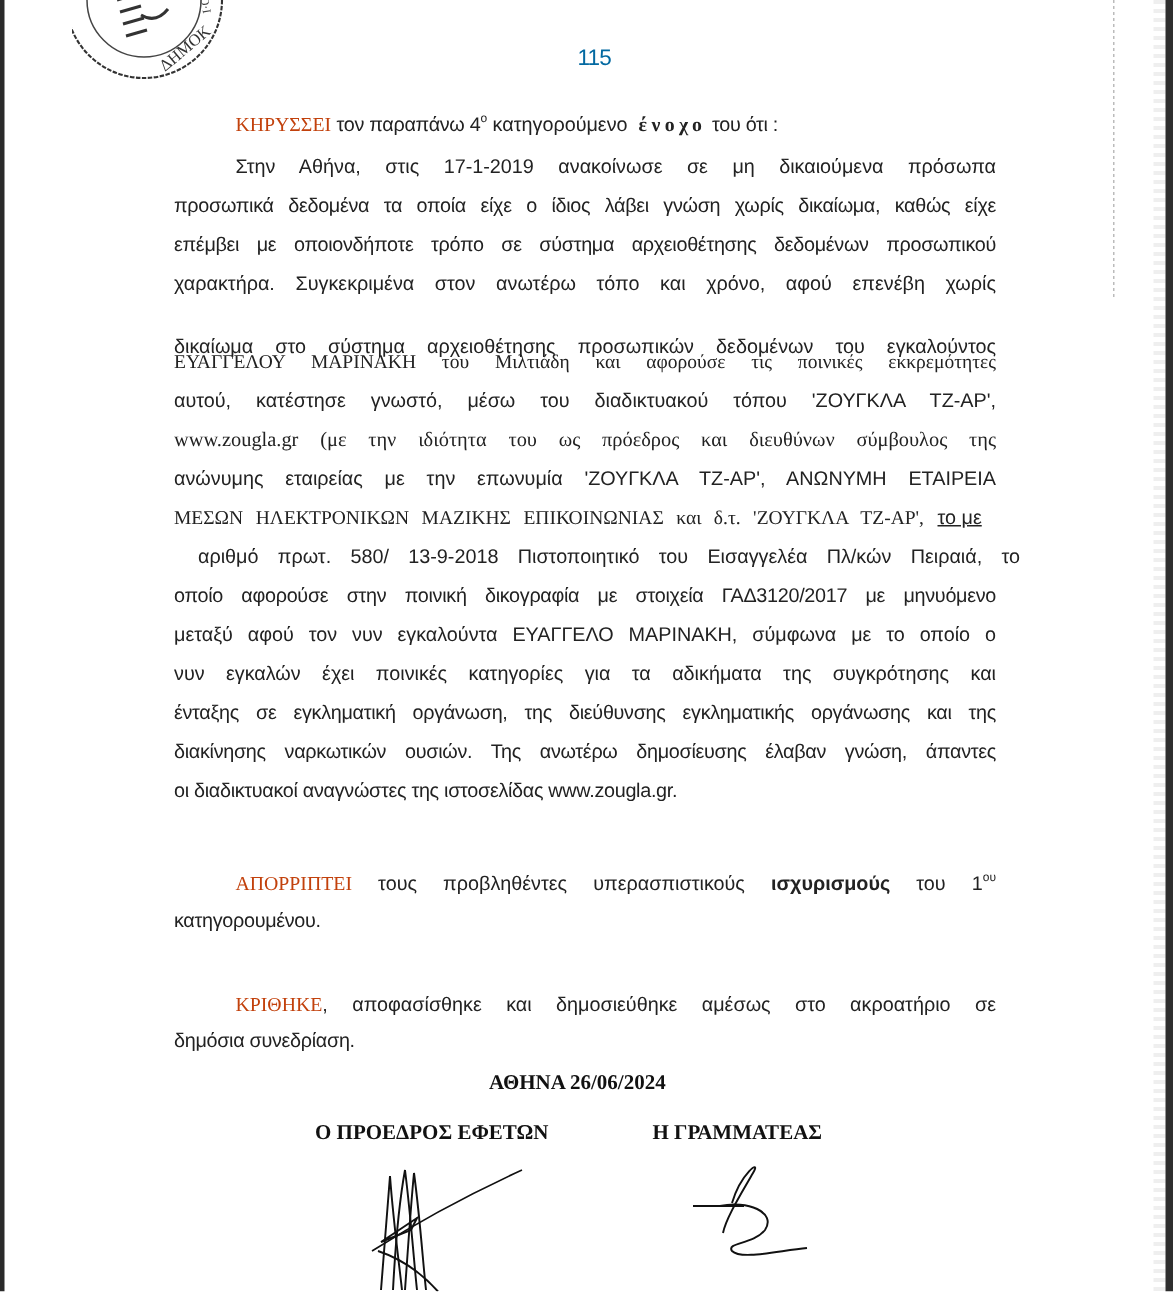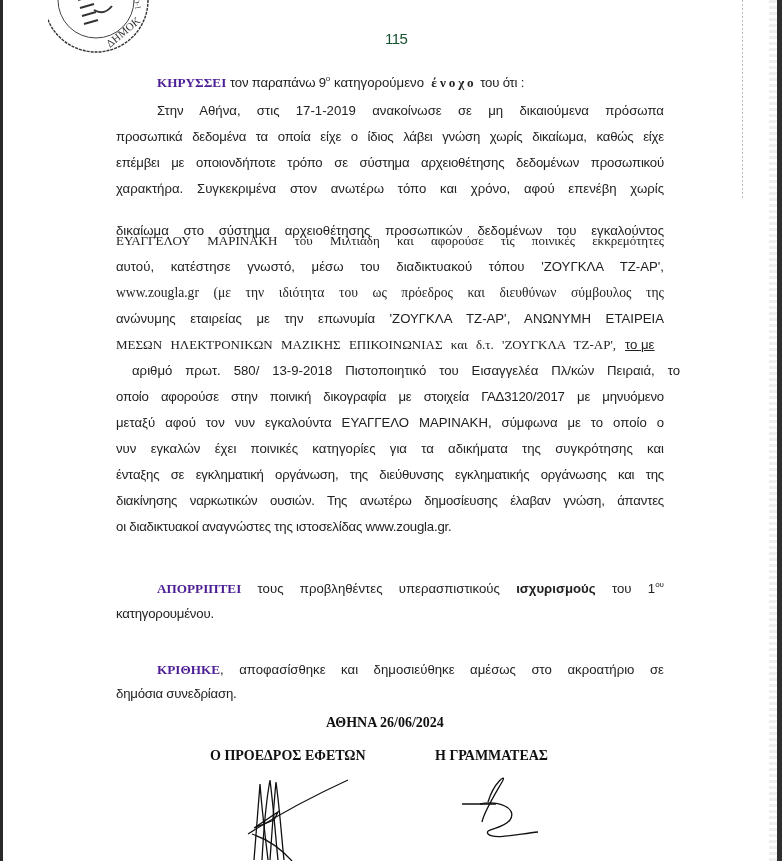--- a/index.html
+++ b/index.html
@@ -2,24 +2,24 @@
 <html><head>
 <meta charset="utf-8">
 <style>
   html, body { margin:0; padding:0; }
   body { width:782px; height:861px; background:#ffffff; position:relative; overflow:hidden; font-family:"Liberation Sans", sans-serif; color:#1a1a1a; }
   .frame-left { position:absolute; left:0; top:0; width:3px; height:861px; background:#2a2a2a; }
   .frame-right { position:absolute; right:0; top:0; width:5px; height:861px; background:#2e2e2e; }
   .frame-right-inner { position:absolute; right:5px; top:0; width:8px; height:861px; background:repeating-linear-gradient(180deg,#e8e8e8 0 3px,#ffffff 3px 6px); opacity:0.7; }
   .margin-line { position:absolute; left:742px; top:0; width:1px; height:200px; background:repeating-linear-gradient(180deg,#bbb 0 2px,transparent 2px 4px); }
   .stamp { position:absolute; left:48px; top:-40px; width:110px; height:110px; }
-  .page-number { position:absolute; left:385px; top:30px; font-family:"Liberation Sans Narrow","Liberation Sans",sans-serif; font-size:15px; letter-spacing:-0.5px; color:#14532d; }
+  .page-number { position:absolute; left:385px; top:30px; font-family:"Liberation Sans Narrow","Liberation Sans",sans-serif; font-size:15px; letter-spacing:-0.5px; color:#0369a1; }
   .line { position:absolute; left:116px; width:548px; font-size:13.2px; line-height:16px; white-space:nowrap; text-align:justify; text-align-last:justify; color:#222; }
   .narrow { font-family:"Liberation Sans Narrow","Liberation Sans",sans-serif; letter-spacing:-0.2px; }
-  .serifb { font-family:"Liberation Serif", serif; font-weight:bold; color:#4c1d95;margin-top:44px; }
+  .serifb { font-family:"Liberation Serif", serif; font-weight:normal; color:#c2410c;margin-top:44px; }
   .indent { left:157px; width:507px; }
   .last { text-align:left; text-align-last:left; }
   .spaced { letter-spacing:3px; font-weight:bold; font-family:"Liberation Serif", serif; }
   .u { text-decoration:underline; }
   sup { font-size:8px; vertical-align:6px; line-height:0; }
   .center-line { position:absolute; font-family:"Liberation Serif", serif; font-weight:bold; font-size:14px; color:#111; white-space:nowrap; }
   .sig { position:absolute; }
 </style>
 </head>
 <body>
@@ -38,21 +38,21 @@
   <text x="62" y="88" font-size="11" font-family="Liberation Serif, serif" fill="#333" transform="rotate(-40 62 88)">ΔΗΜΟΚ</text>
   <text x="84" y="30" font-size="8" font-family="Liberation Serif, serif" fill="#444" transform="rotate(80 84 30)">Η·Ο·Ι</text>
 </svg>
 
 <div class="margin-line"></div>
 
 <div class="page-number">115</div>
 
 <div class="line last" style="top:75px;left:157px;">
   <span class="serifb">ΚΗΡΥΣΣΕΙ</span>
-  <span class="narrow">τον παραπάνω 9</span><sup>ο</sup>
+  <span class="narrow">τον παραπάνω 4</span><sup>ο</sup>
   <span>κατηγορούμενο</span>
   &nbsp;<span class="spaced">ένοχο</span>
   <span class="narrow">του ότι :</span>
 </div>
 
 <div class="line indent" style="top:103px;">Στην Αθήνα, στις 17-1-2019 ανακοίνωσε σε μη δικαιούμενα πρόσωπα</div>
 <div class="line narrow" style="top:129px;">προσωπικά δεδομένα τα οποία είχε ο ίδιος λάβει γνώση χωρίς δικαίωμα, καθώς είχε</div>
 <div class="line narrow" style="top:155px;">επέμβει με οποιονδήποτε τρόπο σε σύστημα αρχειοθέτησης δεδομένων προσωπικού</div>
 <div class="line" style="top:181px;">χαρακτήρα. Συγκεκριμένα στον ανωτέρω τόπο και χρόνο, αφού επενέβη χωρίς</div>
 <div class="line" style="top:207px;margin-top:16px;">δικαίωμα στο σύστημα αρχειοθέτησης προσωπικών δεδομένων του εγκαλούντος</div>

